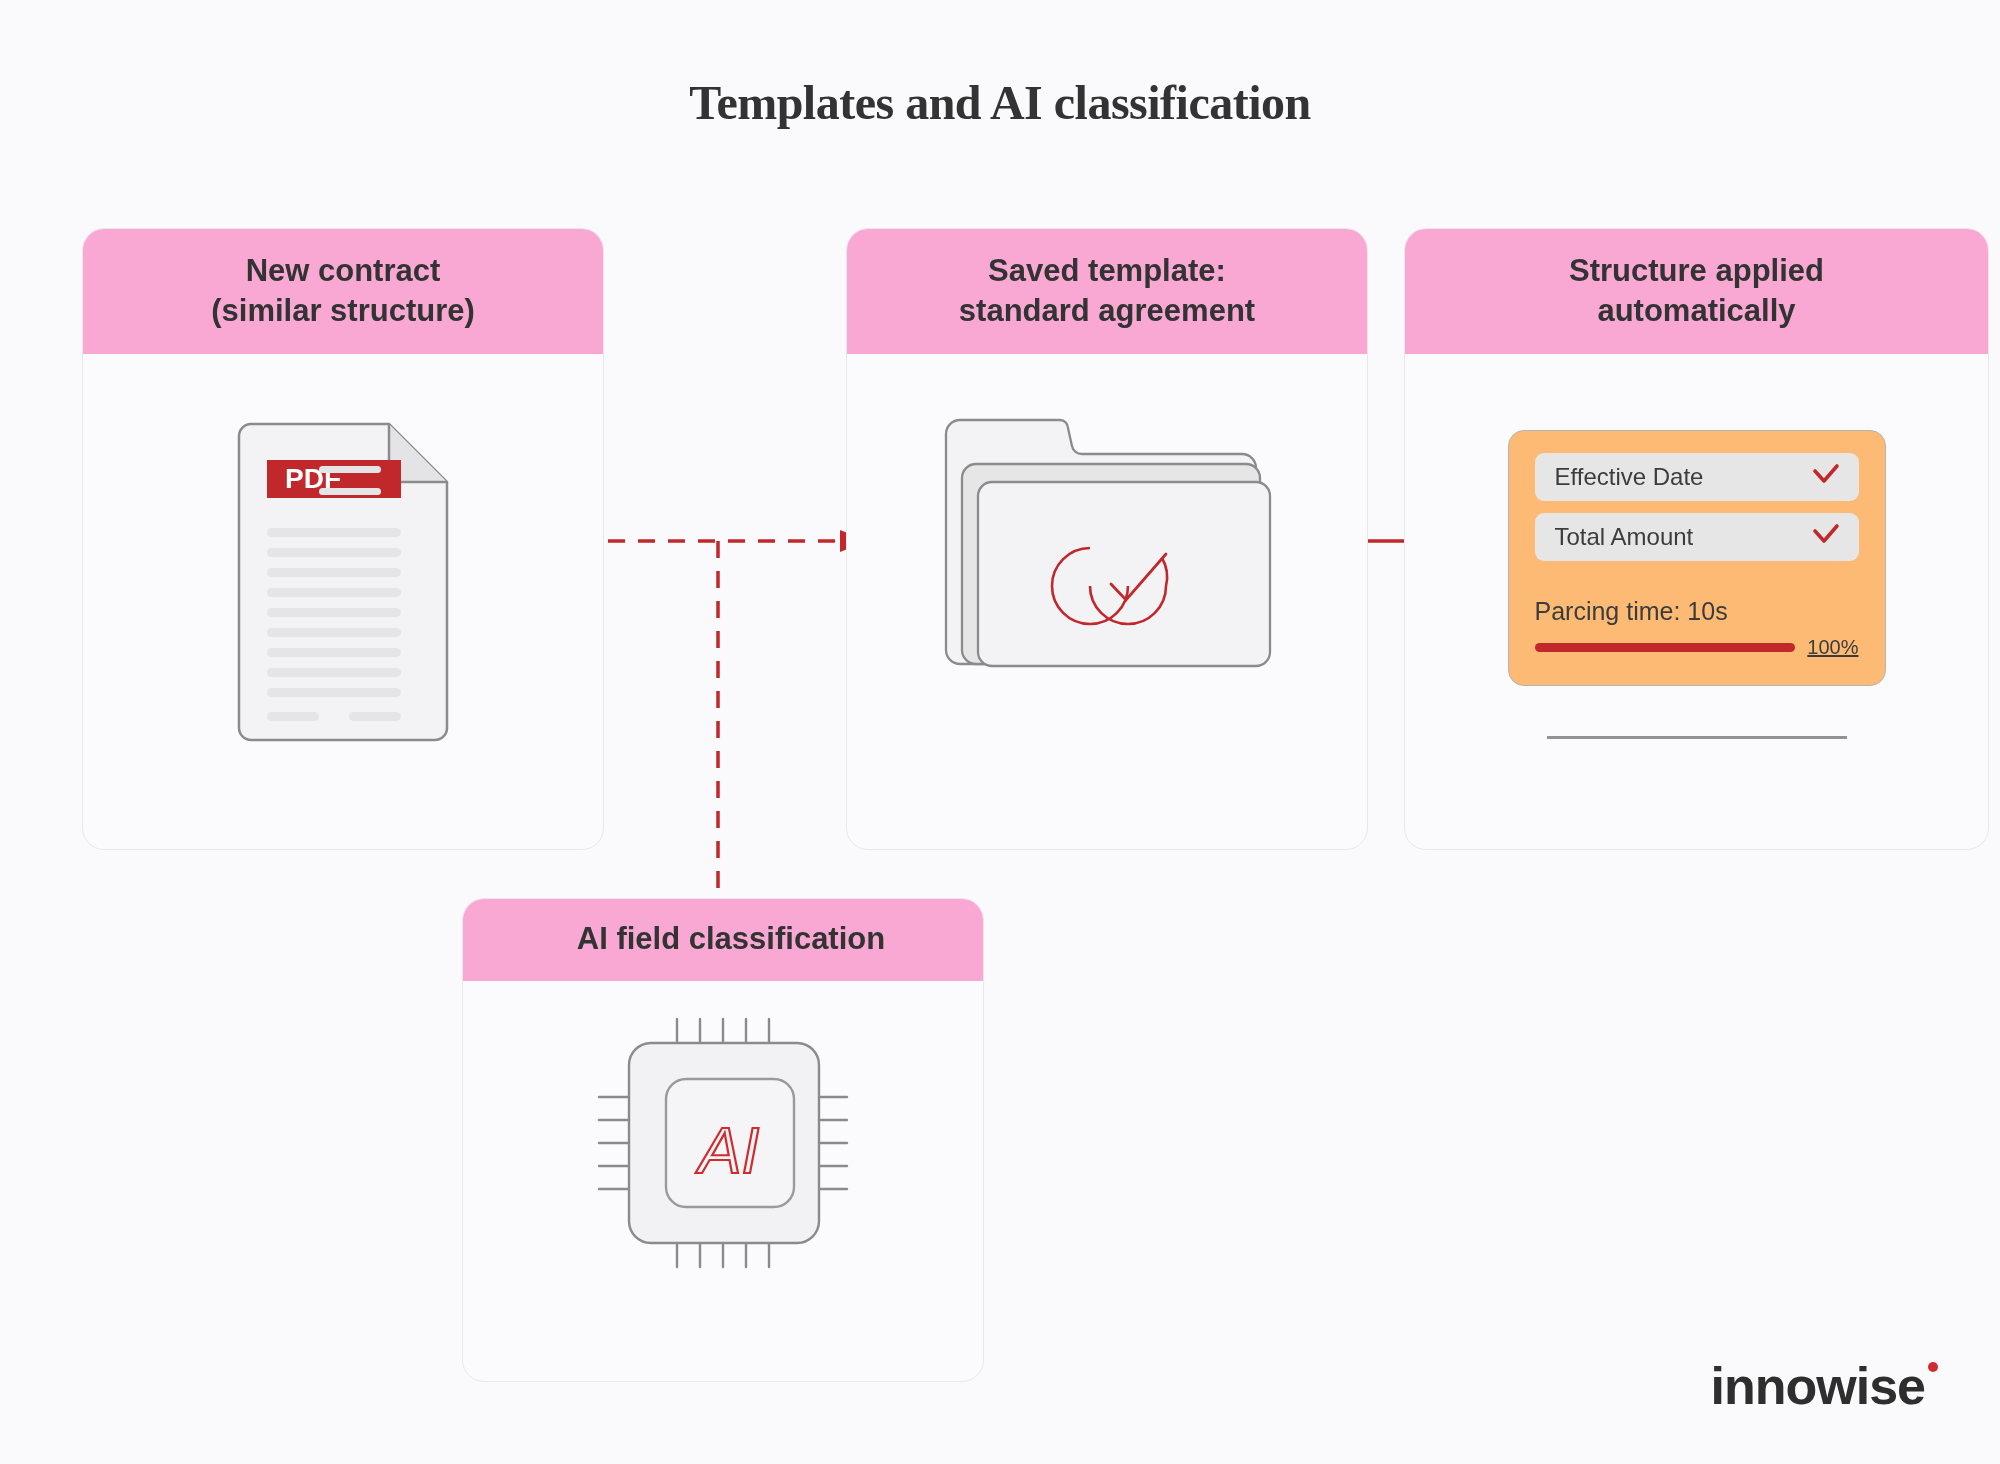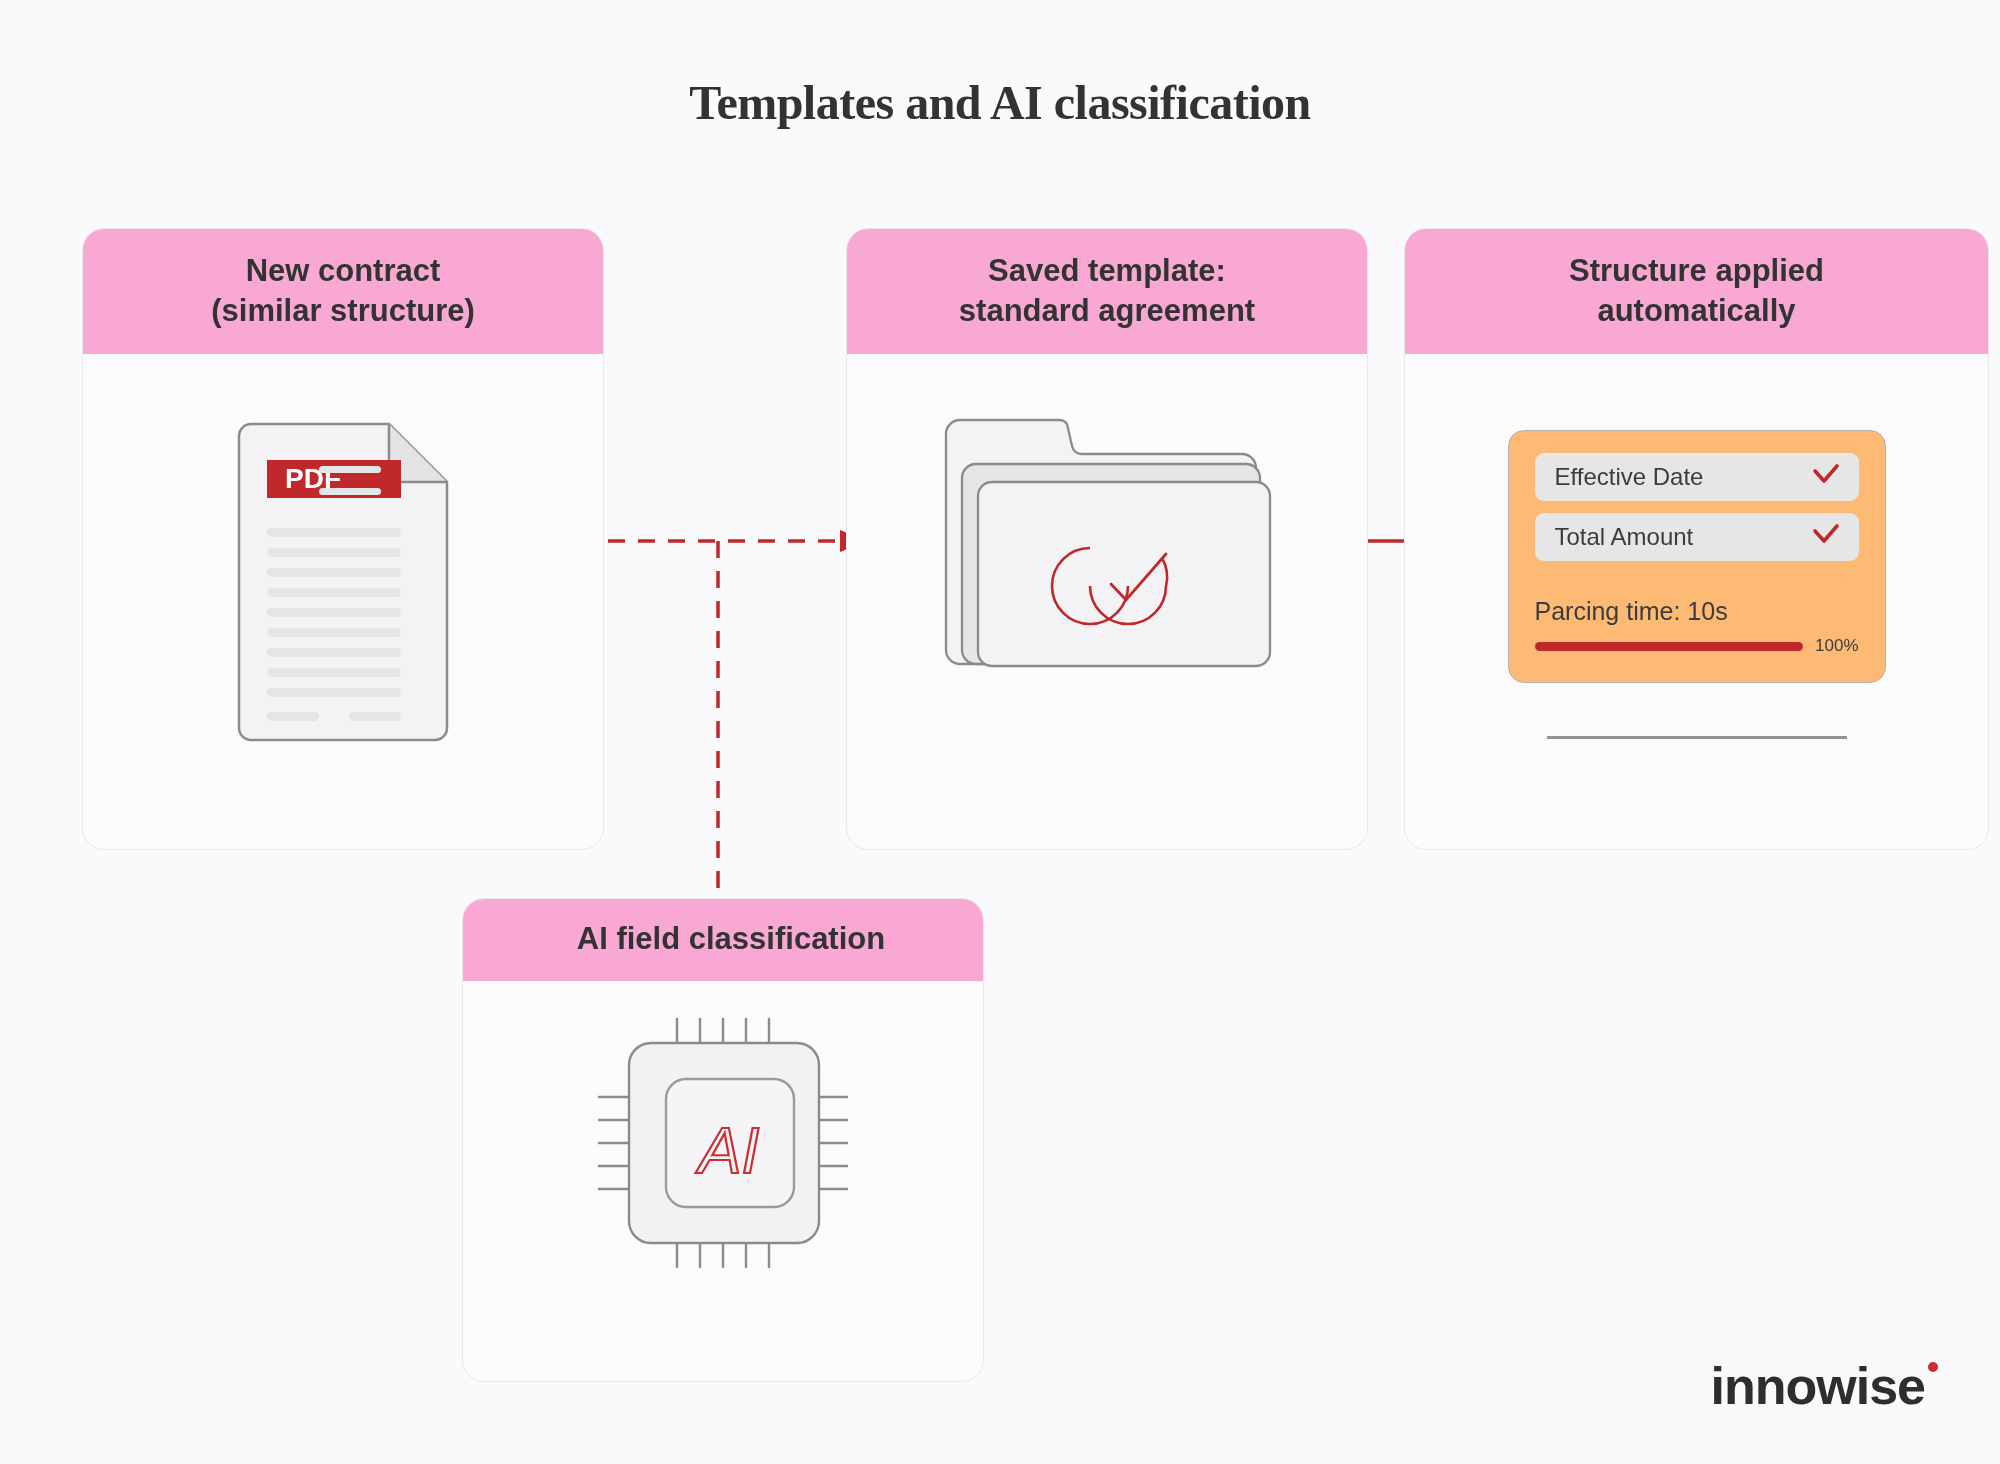--- a/index.html
+++ b/index.html
@@ -126,22 +126,23 @@
     background: transparent;
     position: relative;
   }
   .progress-fill {
     height: 9px;
     border-radius: 6px;
     background: #c0282b;
   }
   .progress-pct {
     margin-left: 12px;
-    font-size: 17px;
+    font-size: 20px;
     color: #3c3c3c;
+    text-decoration: underline;
   }
   .struct-divider {
     position: absolute;
     left: 50%;
     transform: translateX(-50%);
     top: 382px;
     width: 300px;
     height: 2.5px;
     background: #939396;
   }

